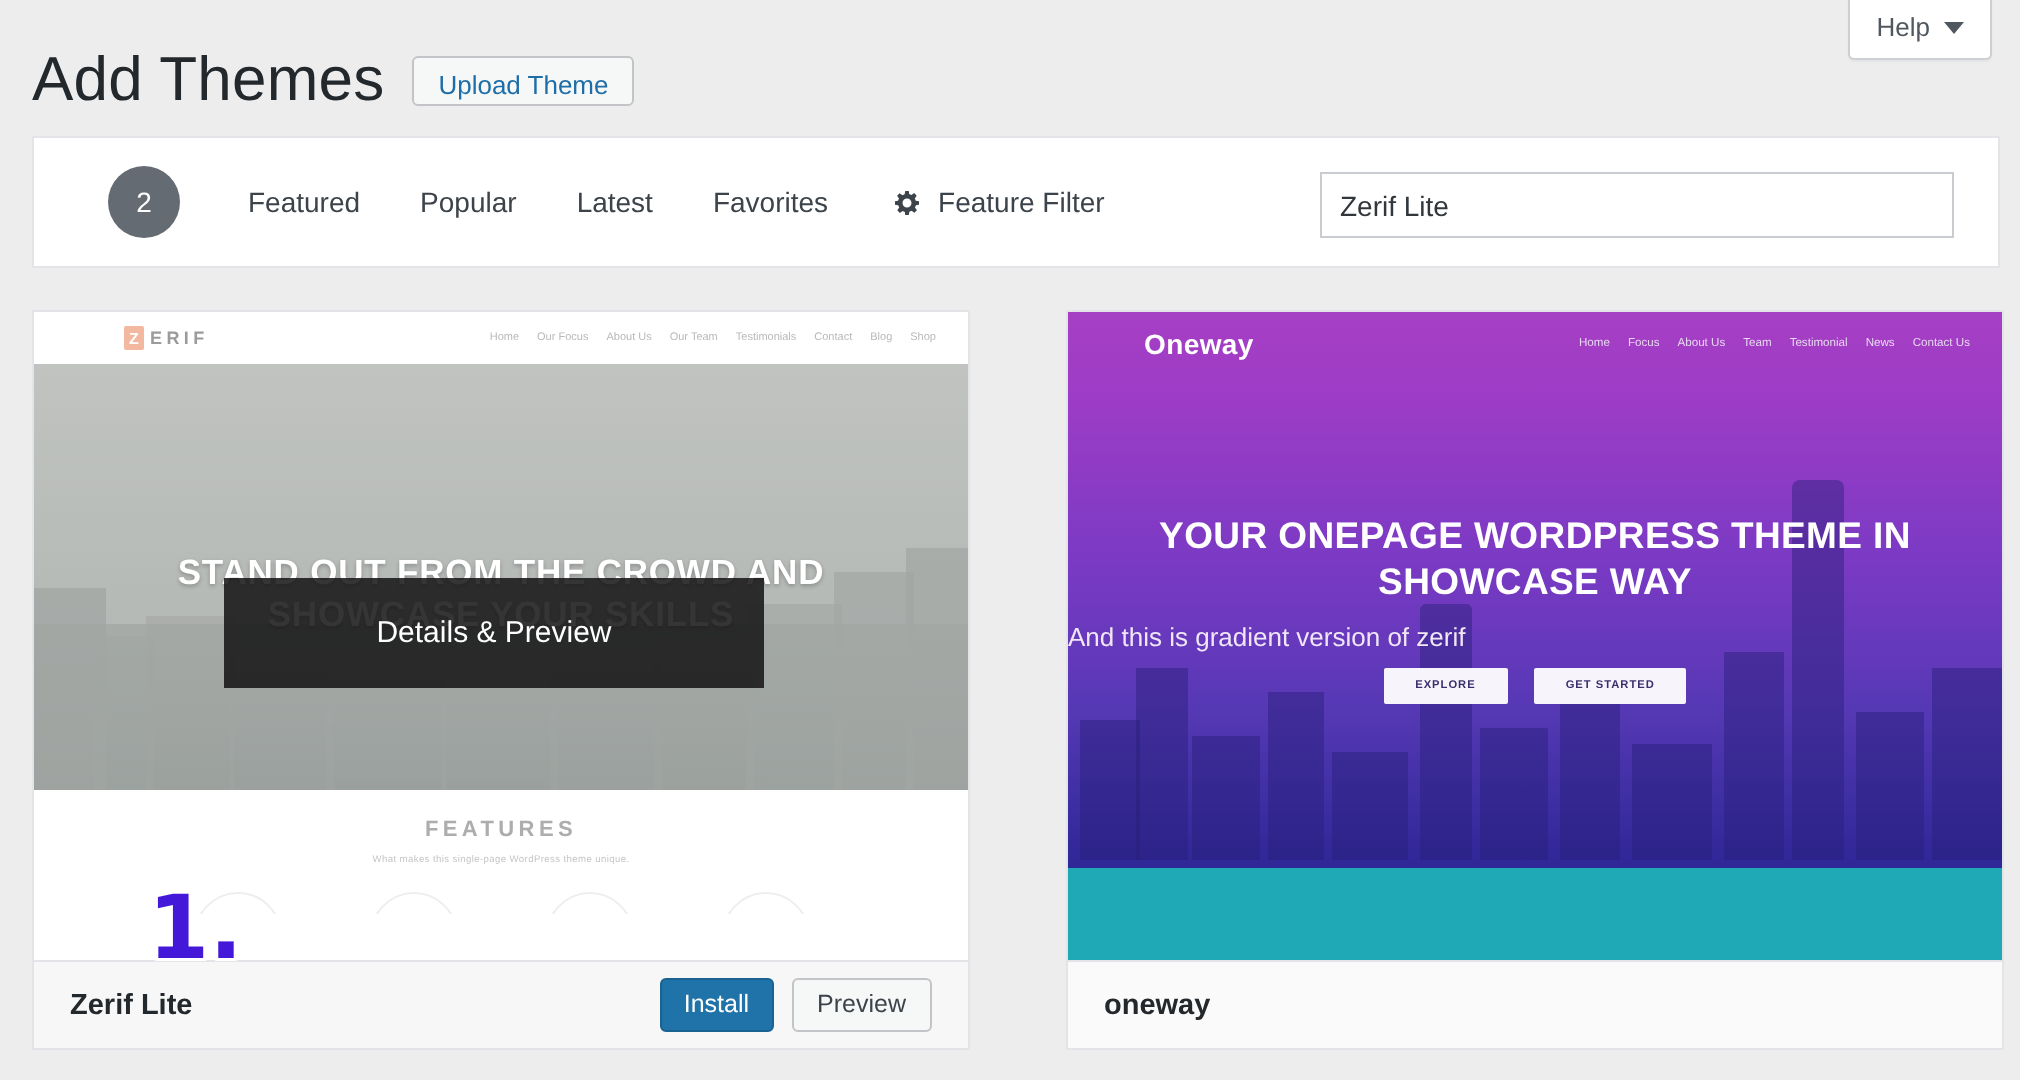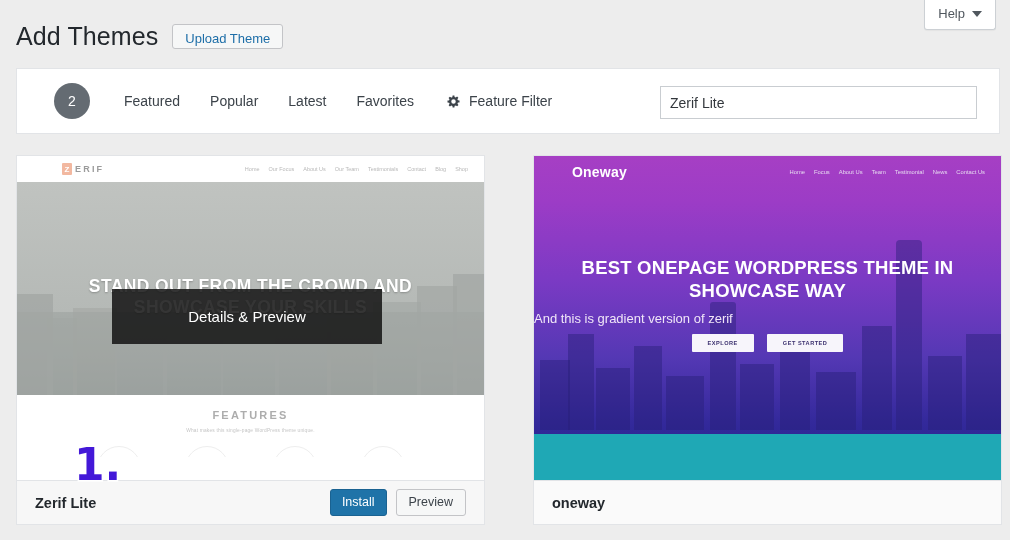--- a/index.html
+++ b/index.html
@@ -26,21 +26,21 @@
     border-right: 5px solid transparent;
     border-top: 6px solid #50575e;
   }
 
   
   .title-row {
     position: absolute; top: 22px; left: 16px;
     display: flex; align-items: center; gap: 14px;
   }
   .page-title {
-    font-size: 25px; font-weight: normal; color: #23282d;
+    font-size: 31px; font-weight: normal; color: #23282d;
     letter-spacing: .1px;
   }
   .upload-btn {
     background: #f6f7f7; border: 1px solid #c3c4c7; border-radius: 3px;
     color: #1d6ea8; font-size: 13px; padding: 7px 12px 3px;
     line-height: 1;
   }
 
   
   .filter-bar {
@@ -318,21 +318,21 @@
             <span>Focus</span>
             <span>About Us</span>
             <span>Team</span>
             <span>Testimonial</span>
             <span>News</span>
             <span>Contact Us</span>
           </span>
         </div>
 
         <div class="o-title">
-          <div>BEST ONEPAGE WORDPRESS THEME IN</div>
+          <div>YOUR ONEPAGE WORDPRESS THEME IN</div>
           <div>SHOWCASE WAY</div>
         </div>
         <div class="o-sub">And this is gradient version of zerif</div>
         <div class="o-btns">
           <span class="o-btn">EXPLORE</span>
           <span class="o-btn">GET STARTED</span>
         </div>
 
         <div class="o-teal"></div>
       </div>

